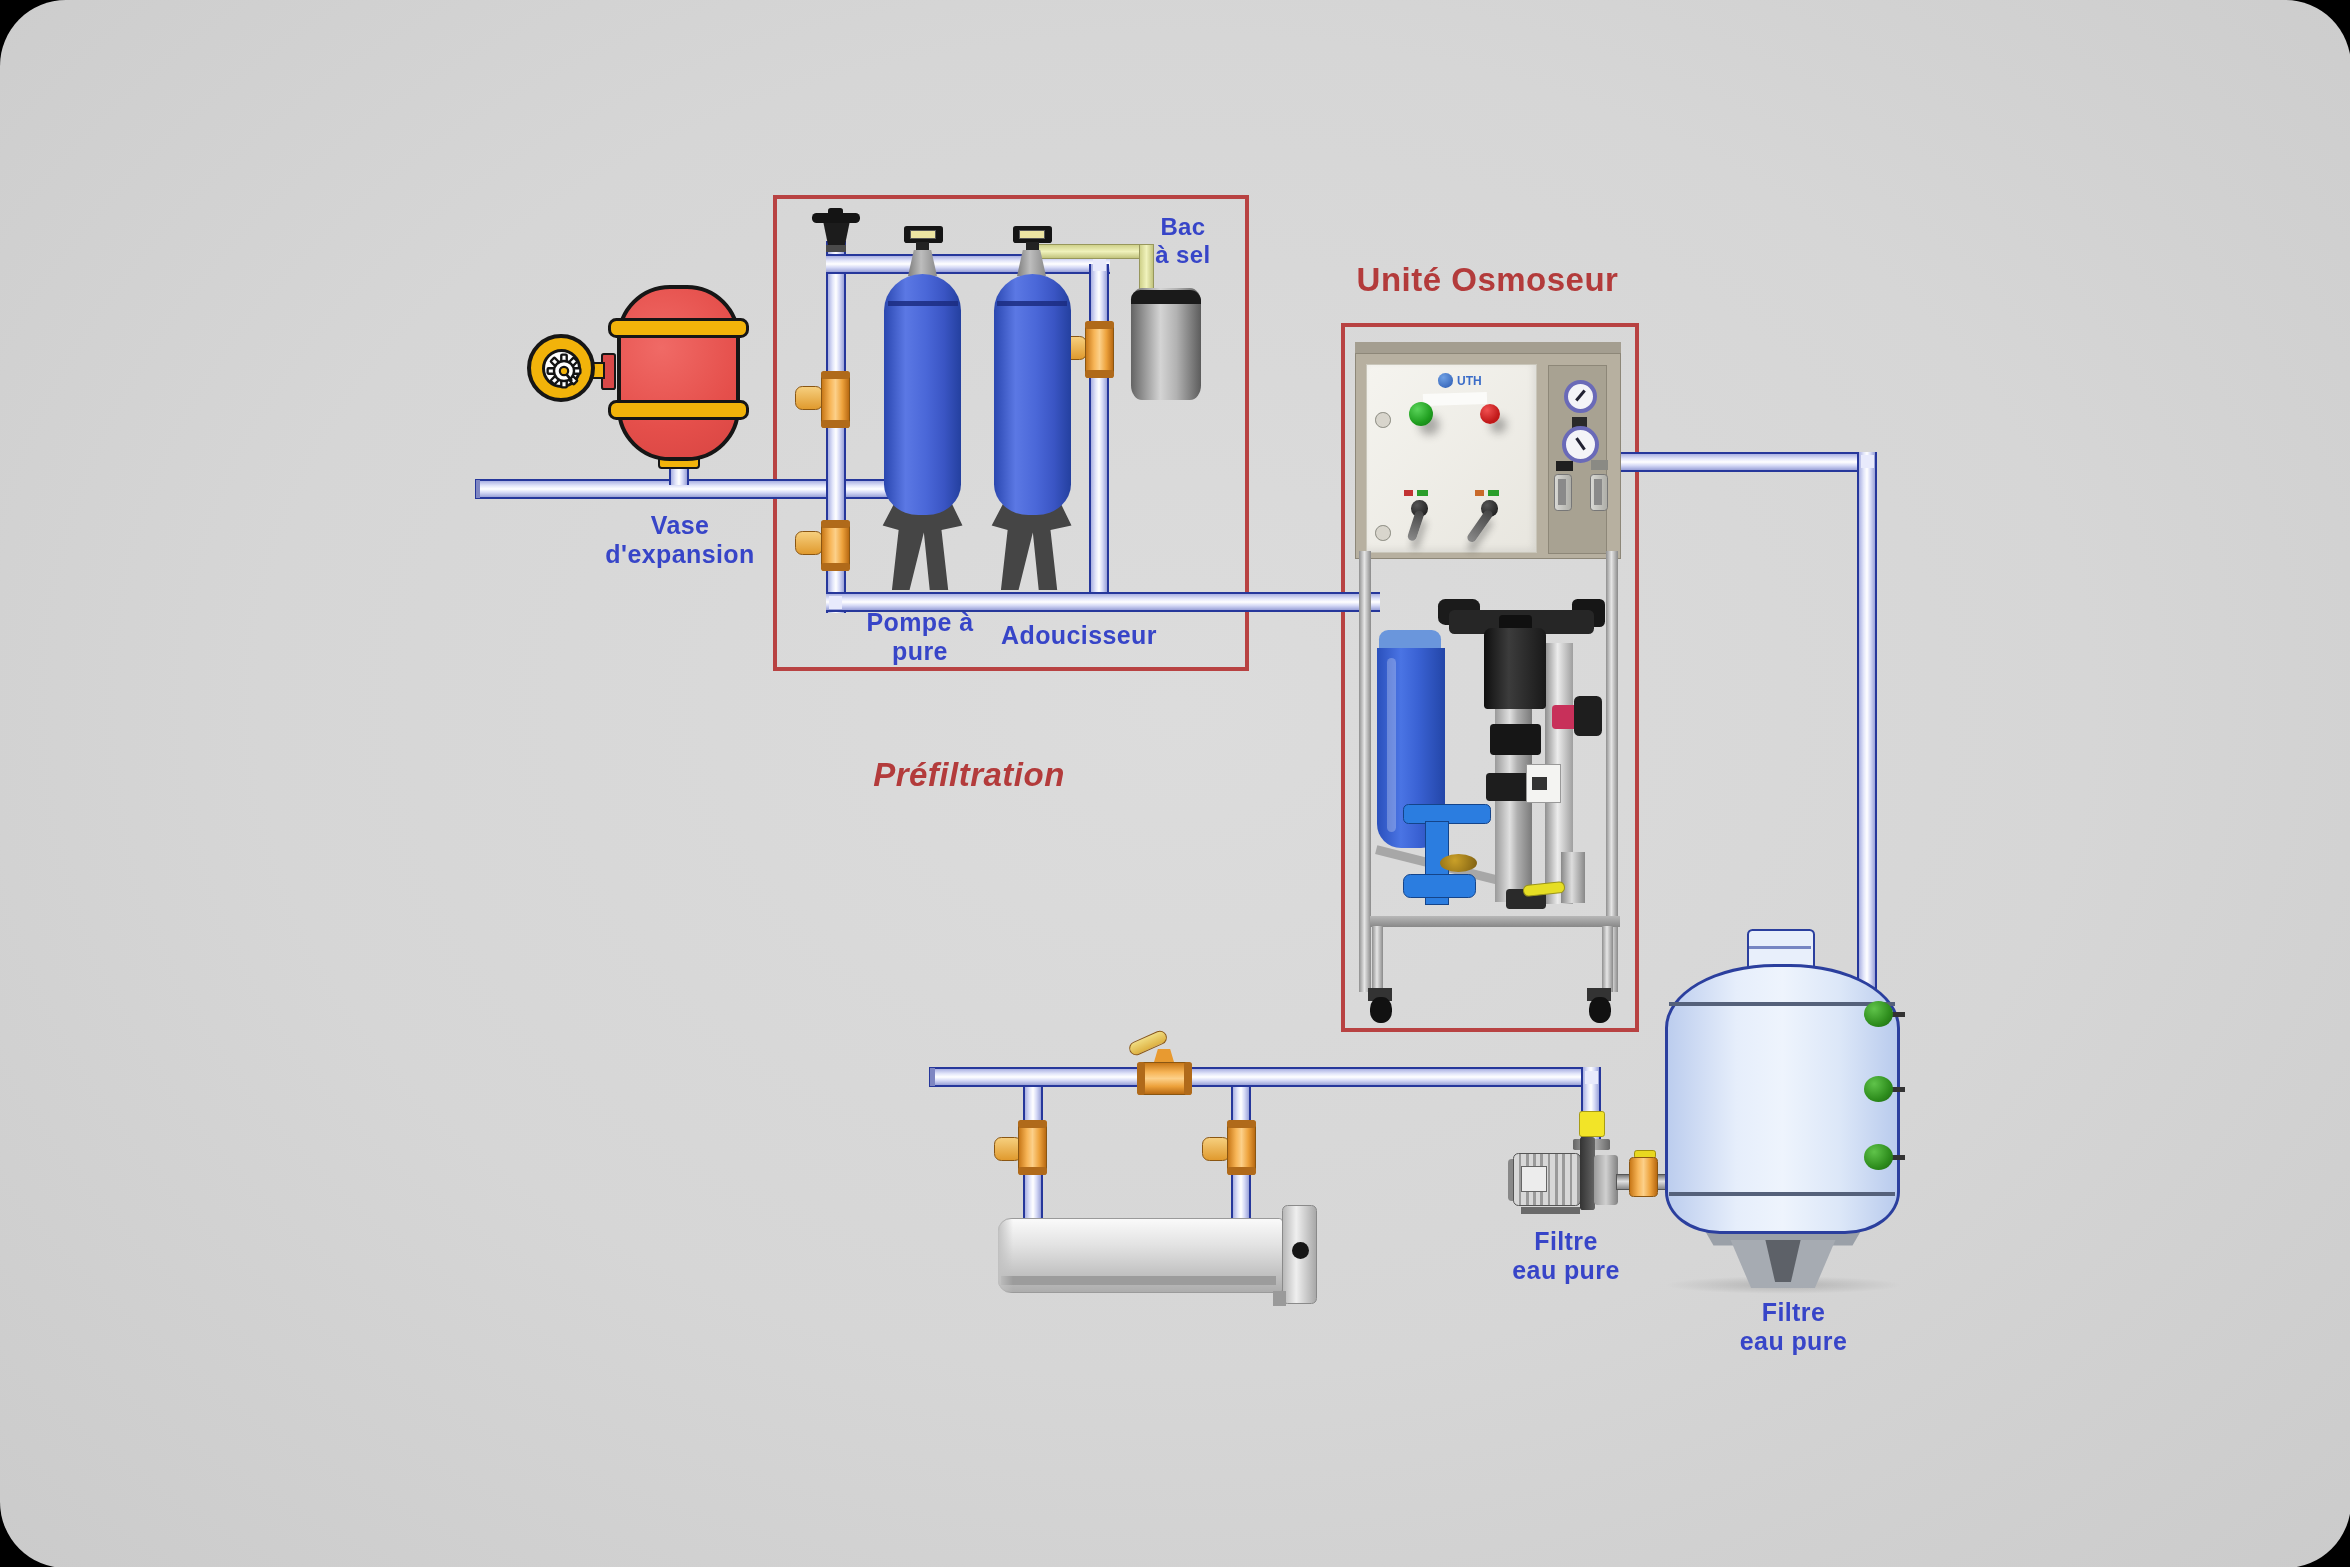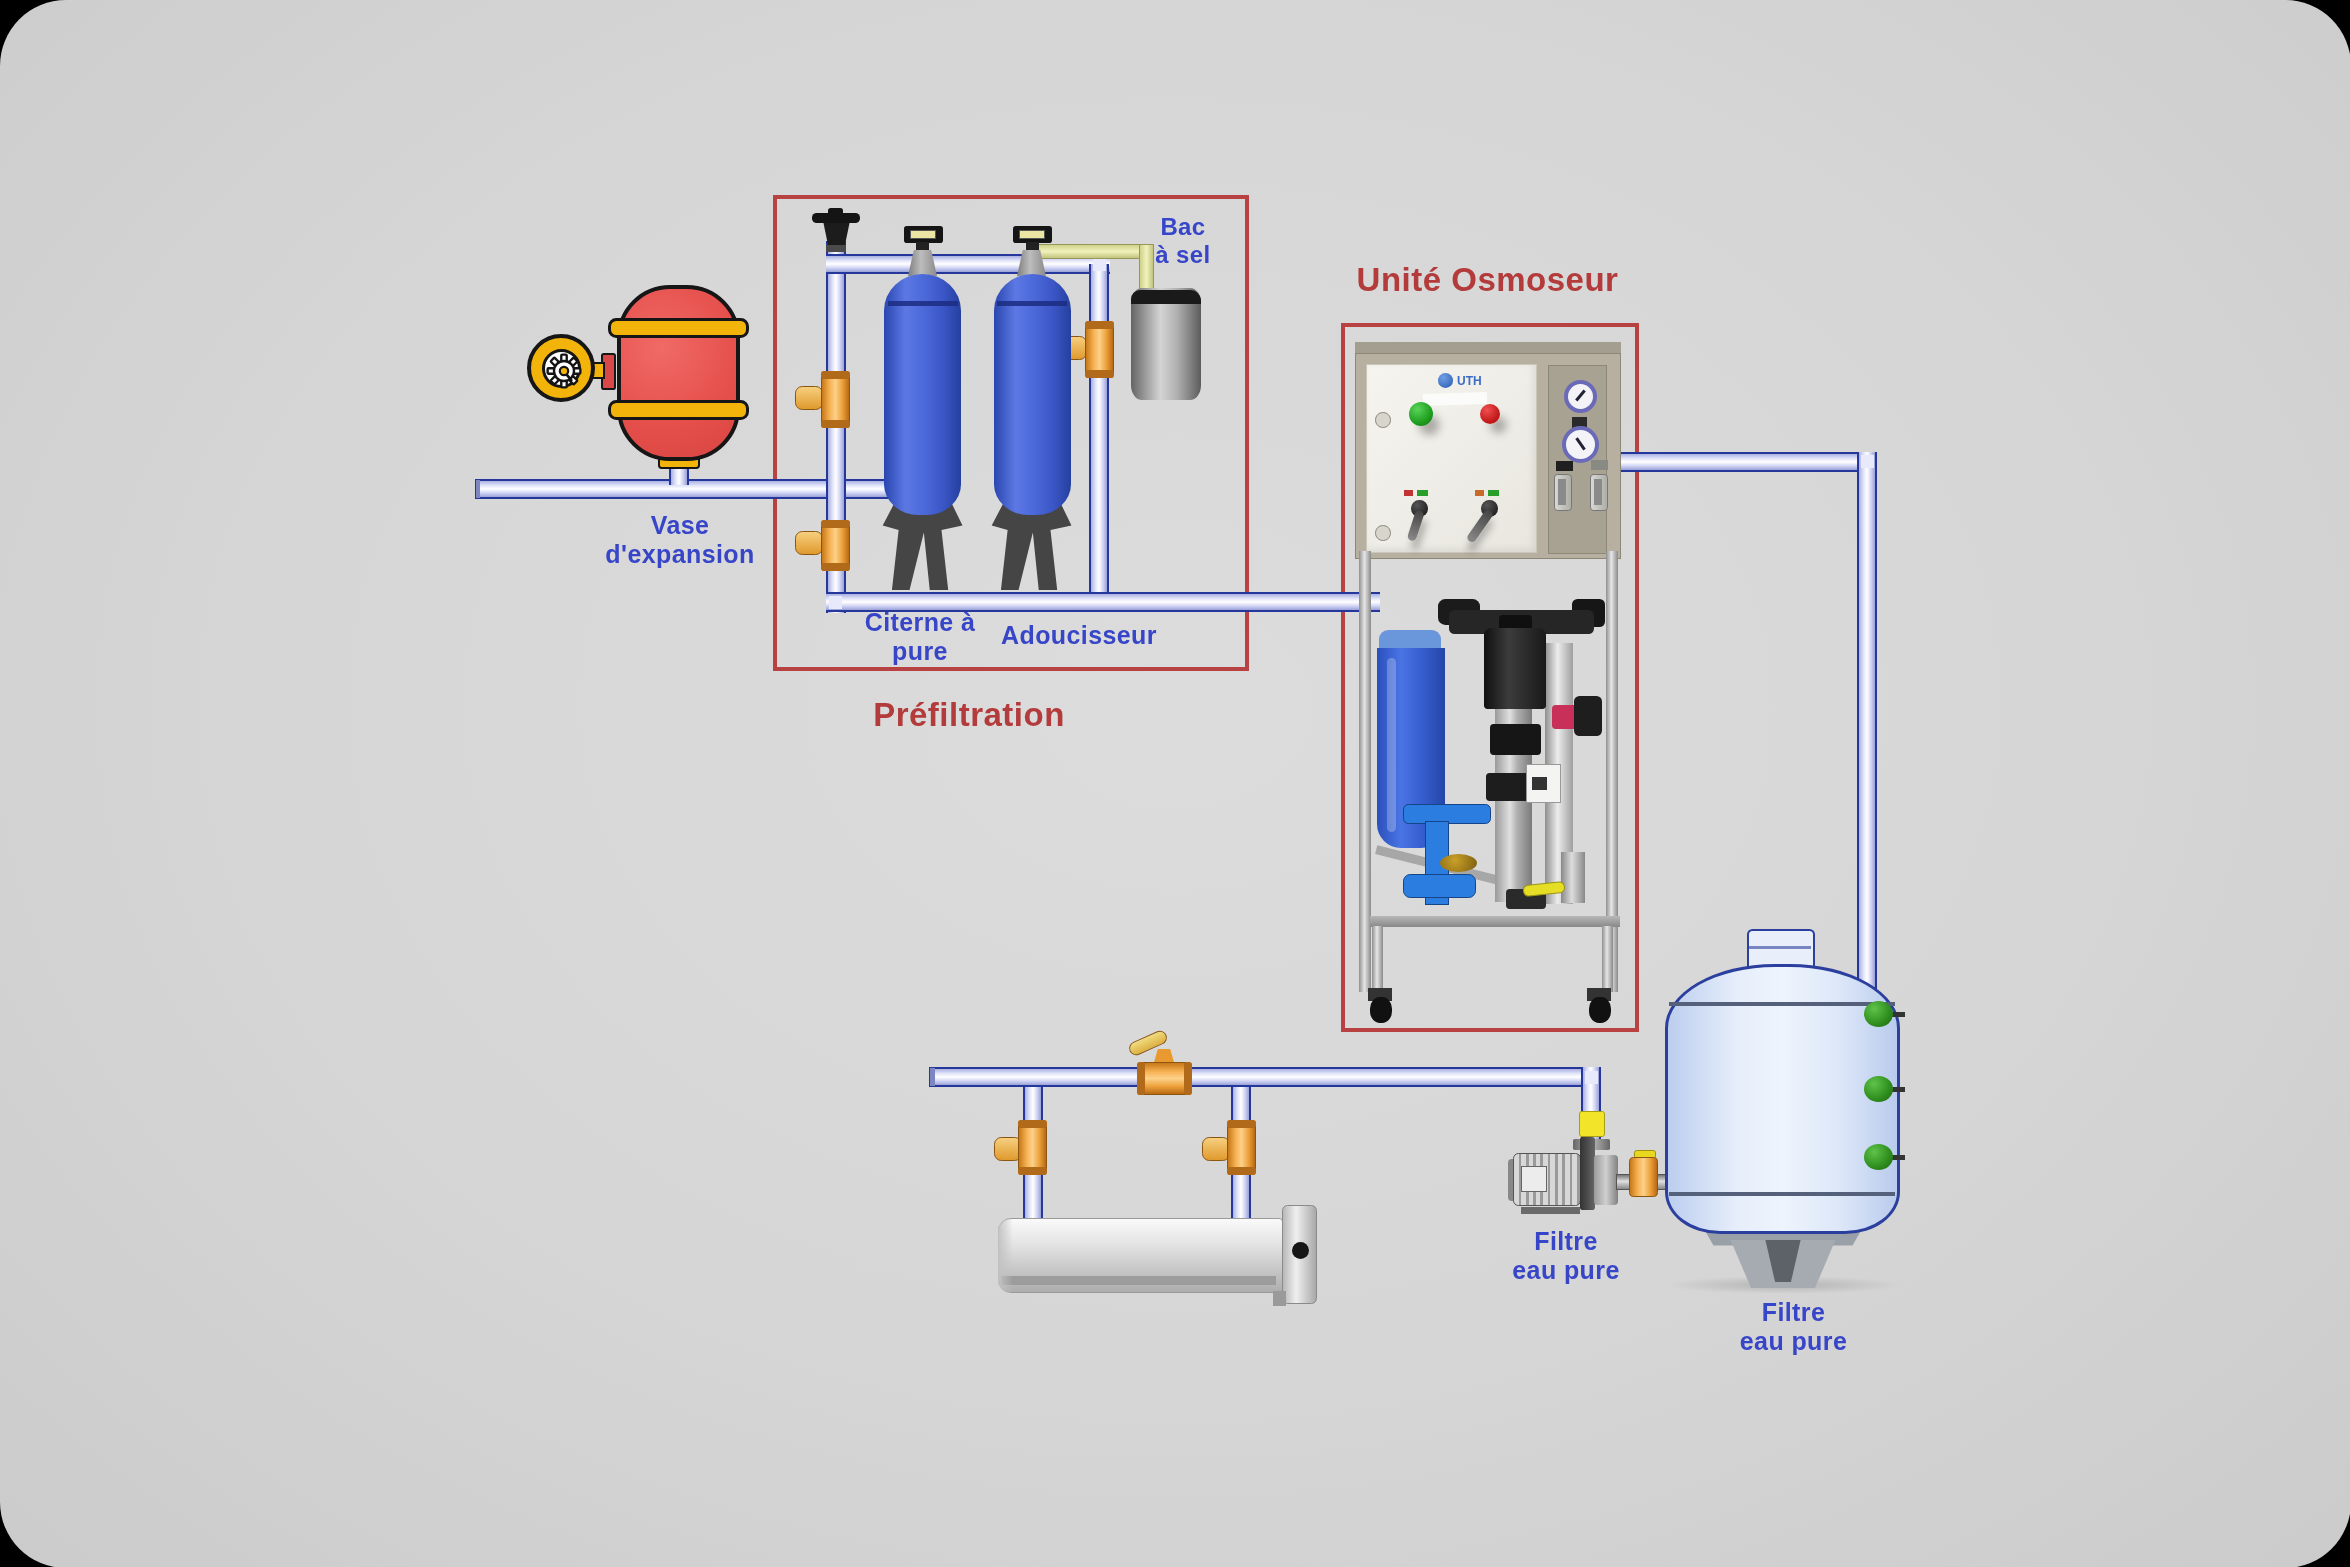--- a/index.html
+++ b/index.html
@@ -144,25 +144,25 @@
   <div class="abs tank-seam" style="left:997px;top:301px;width:70px;height:4.6px;"></div>
 
   <div class="abs" style="left:1131px;top:288px;width:70px;height:112px;border-radius:11px/14.7px;background:linear-gradient(90deg,#646464 0%,#d4d4d4 42%,#b2b2b2 65%,#5c5c5c 100%);"></div>
   <div class="abs" style="left:1131px;top:290px;width:70px;height:13.8px;border-radius:9.2px 11px 0 0;background:#1a1a1a;"></div>
   <div class="abs lbl" style="left:1139px;top:213px;width:88px;font-size:24px;line-height:27.5px;">
     <div>Bac</div>
     <div>à sel</div>
   </div>
 
   <div class="abs lbl" style="left:849px;top:608px;width:142px;">
-    <div>Citerne à</div>
+    <div>Pompe à</div>
     <div>pure</div>
   </div>
   <div class="abs lbl" style="left:1001px;top:621px;width:156px;">Adoucisseur</div>
-  <div class="abs title" style="left:859px;top:696px;width:220px;">Préfiltration</div>
+  <div class="abs title" style="left:859px;top:756px;width:220px;font-style:italic;">Préfiltration</div>
 
   <div class="abs title" style="left:1336px;top:261px;width:303px;">Unité Osmoseur</div>
 
   <div class="abs" style="left:1355px;top:342px;width:266px;height:11px;background:#a49e90;"></div>
   <div class="abs" style="left:1355px;top:353px;width:266px;height:206px;background:#b7b0a0;border:1.8px solid #8d8778;"></div>
   <div class="abs" style="left:1366px;top:364px;width:171px;height:189px;background:linear-gradient(135deg,#f5f4ef,#e8e6df);border:1.8px solid #c9c6ba;box-shadow:inset -2.8px -2.8px 7.3px rgba(0,0,0,.08);"></div>
   <div class="abs" style="left:1438px;top:373px;width:14.7px;height:14.7px;border-radius:50%;background:radial-gradient(circle at 35% 30%,#6fa0e4,#2858b0);"></div>
   <div class="abs" style="left:1457px;top:374px;font-size:12px;font-weight:bold;color:#3a6cc8;">UTH</div>
   <div class="abs" style="left:1423px;top:393px;width:64px;height:12px;background:#fbfbf9;transform:rotate(-2deg);"></div>
   <div class="abs" style="left:1409px;top:402px;width:24px;height:24px;border-radius:50%;background:radial-gradient(circle at 35% 30%,#5ad45a,#1f9e1f 60%,#147014);box-shadow:8.3px 11px 8.3px -1.8px rgba(40,40,40,.35);"></div>

